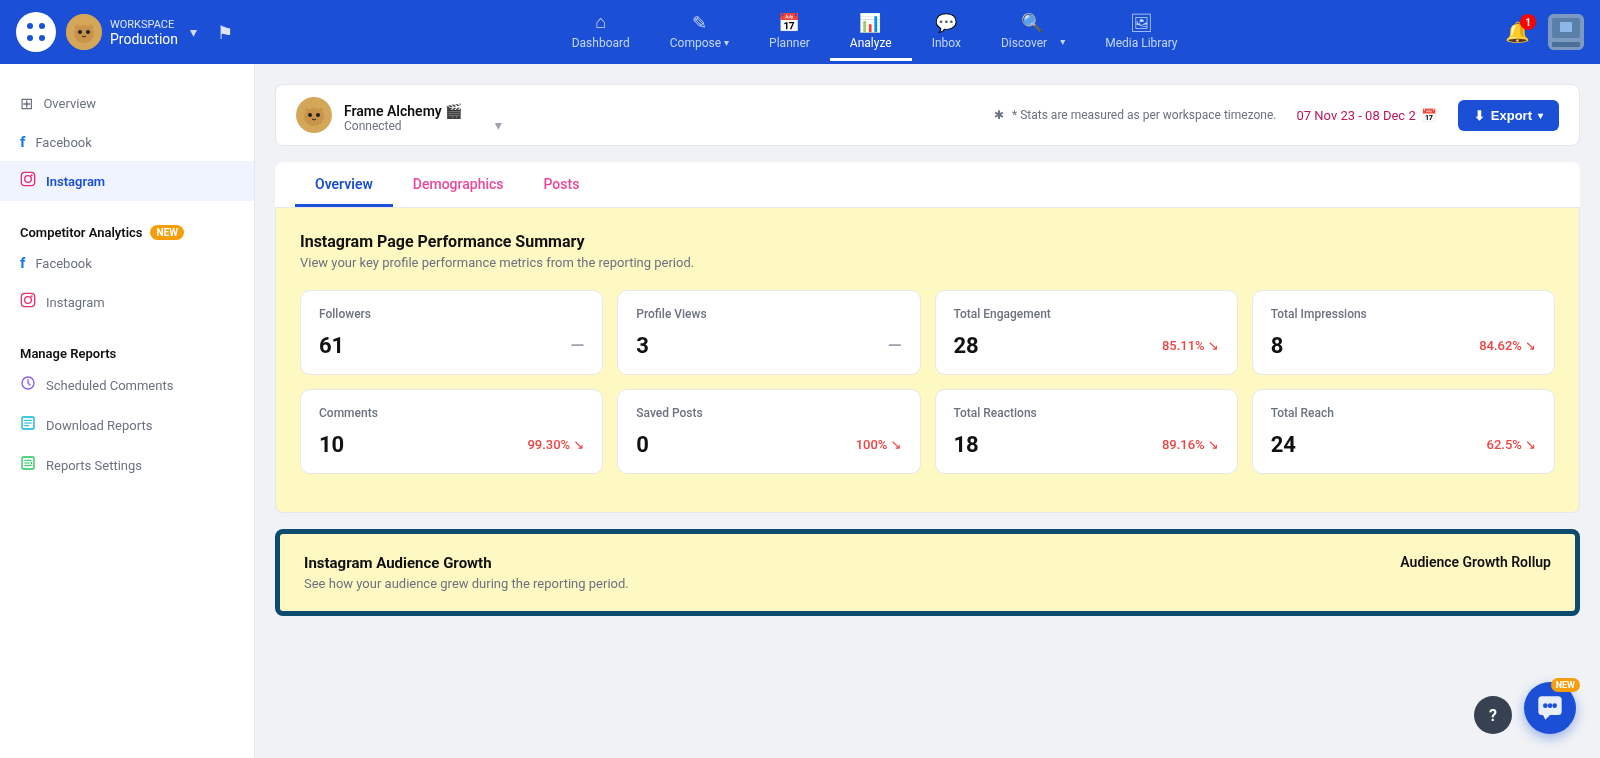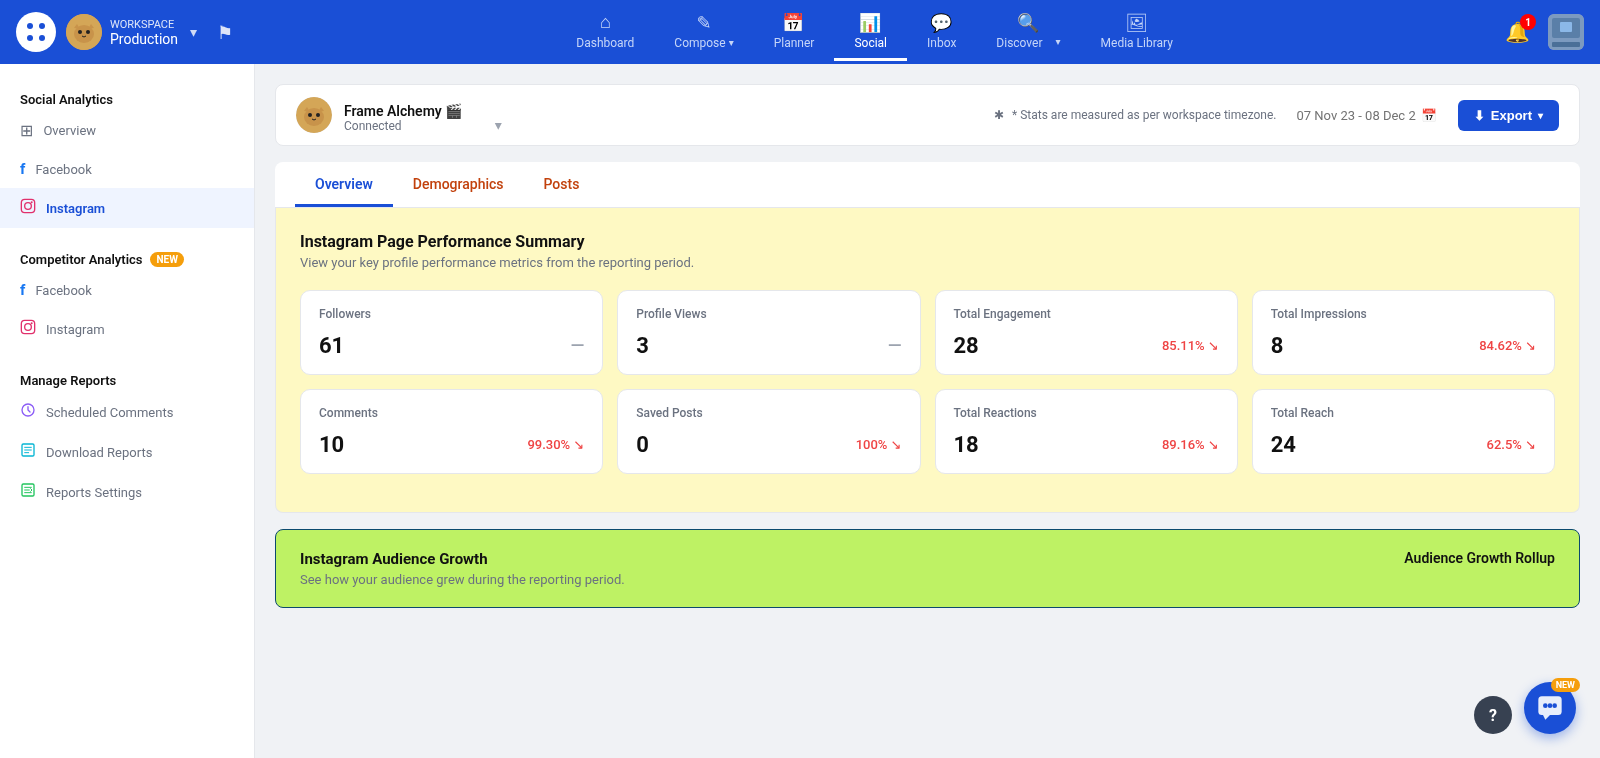--- a/index.html
+++ b/index.html
@@ -102,37 +102,37 @@
       width: 36px; height: 36px; border-radius: 50%; overflow: hidden; background: #ddd;
     }
     .account-avatar svg { width: 36px; height: 36px; }
     .account-info .account-name { font-size: 14px; font-weight: 600; color: #111; }
     .account-info .account-status { font-size: 12px; color: #6b7280; }
     .account-chevron { color: #9ca3af; margin-left: 20px; }
     .account-meta { color: #6b7280; font-size: 12px; display: flex; align-items: center; gap: 8px; }
     .account-meta-star { color: #6b7280; }
     .date-range {
       display: flex; align-items: center; gap: 6px;
-      color: #737373; font-size: 13px; cursor: pointer; text-align: right;
+      color: #be185d; font-size: 13px; cursor: pointer; text-align: right;
     }
     .export-btn {
       background: #1a4fd6; color: #fff; border: none; border-radius: 6px;
       padding: 8px 16px; font-size: 13px; font-weight: 600; cursor: pointer;
       display: flex; align-items: center; gap: 6px;
     }
     .export-btn-arrow { font-size: 10px; }
 
     
     .tabs-bar {
       background: #fff; border-radius: 8px 8px 0 0;
       border-bottom: 1px solid #e5e7eb; padding: 0 20px;
       display: flex; gap: 0; margin-bottom: 0;
     }
     .tab-item {
-      padding: 14px 20px 12px; cursor: pointer; color: #c2410c;
+      padding: 14px 20px 12px; cursor: pointer; color: #ec4899;
       font-size: 14px; border-bottom: 3px solid transparent;
       font-weight: 500;
     }
     .tab-item.active { color: #1a4fd6; border-bottom: 3px solid #1a4fd6; font-weight: 600; }
 
     
     .content-area {
       background: #fef9c3; border-radius: 0 0 8px 8px; padding: 24px;
       border: 1px solid #e5e7eb; border-top: none;
     }
@@ -150,22 +150,22 @@
     }
     .metric-label { font-size: 12px; color: #6b7280; margin-bottom: 12px; font-weight: 500; }
     .metric-value-row { display: flex; align-items: center; justify-content: space-between; }
     .metric-value { font-size: 22px; font-weight: 700; color: #111; }
     .metric-change { font-size: 13px; font-weight: 500; }
     .metric-change.negative { color: #ef4444; }
     .metric-change.neutral { color: #9ca3af; font-size: 18px; }
 
     
     .audience-section {
-      background: #bef264; border-radius: 8px; padding: 20px 24px;
-      border: 1px solid #0c4a6e; margin-top: 16px;
+      background: #fef9c3; border-radius: 8px; padding: 20px 24px;
+      border: 5px solid #0c4a6e; margin-top: 16px;
       display: flex; justify-content: space-between; align-items: flex-start;
     }
     .audience-left .section-title { font-size: 15px; }
     .audience-rollup {
       font-size: 14px; font-weight: 600; color: #111;
     }
 
     
     .chat-bubble {
       position: fixed; bottom: 24px; right: 24px;
@@ -231,21 +231,21 @@
         <span class="nav-item-label">Compose</span>
         <span class="nav-item-arrow">▾</span>
       </span>
     </div>
     <div class="nav-item">
       <span class="nav-item-icon">📅</span>
       <span class="nav-item-label">Planner</span>
     </div>
     <div class="nav-item active">
       <span class="nav-item-icon">📊</span>
-      <span class="nav-item-label">Social</span>
+      <span class="nav-item-label">Analyze</span>
     </div>
     <div class="nav-item">
       <span class="nav-item-icon">💬</span>
       <span class="nav-item-label">Inbox</span>
     </div>
     <div class="nav-item">
       <span class="nav-item-icon">🔍</span>
       <span style="display:flex;gap:13px">
         <span class="nav-item-label">Discover</span>
         <span class="nav-item-arrow">▾</span>
@@ -270,21 +270,20 @@
         <rect x="12" y="8" width="12" height="10" rx="1" fill="#8bb8e8"></rect>
       </svg>
     </div>
   </div>
 </nav>
 
 <div class="layout">
 
   <aside class="sidebar">
 
-    <div class="sidebar-section-title">Social Analytics</div>
 
     <div class="sidebar-item">
       <span class="sidebar-item-icon" style="color:#6b7280;">⊞</span>
       <span class="sidebar-item-label">Overview</span>
     </div>
     <div class="sidebar-item">
       <span class="sidebar-item-icon" style="color:#1877f2; font-weight:700; font-size:15px;">f</span>
       <span class="sidebar-item-label">Facebook</span>
     </div>
     <div class="sidebar-item active">

